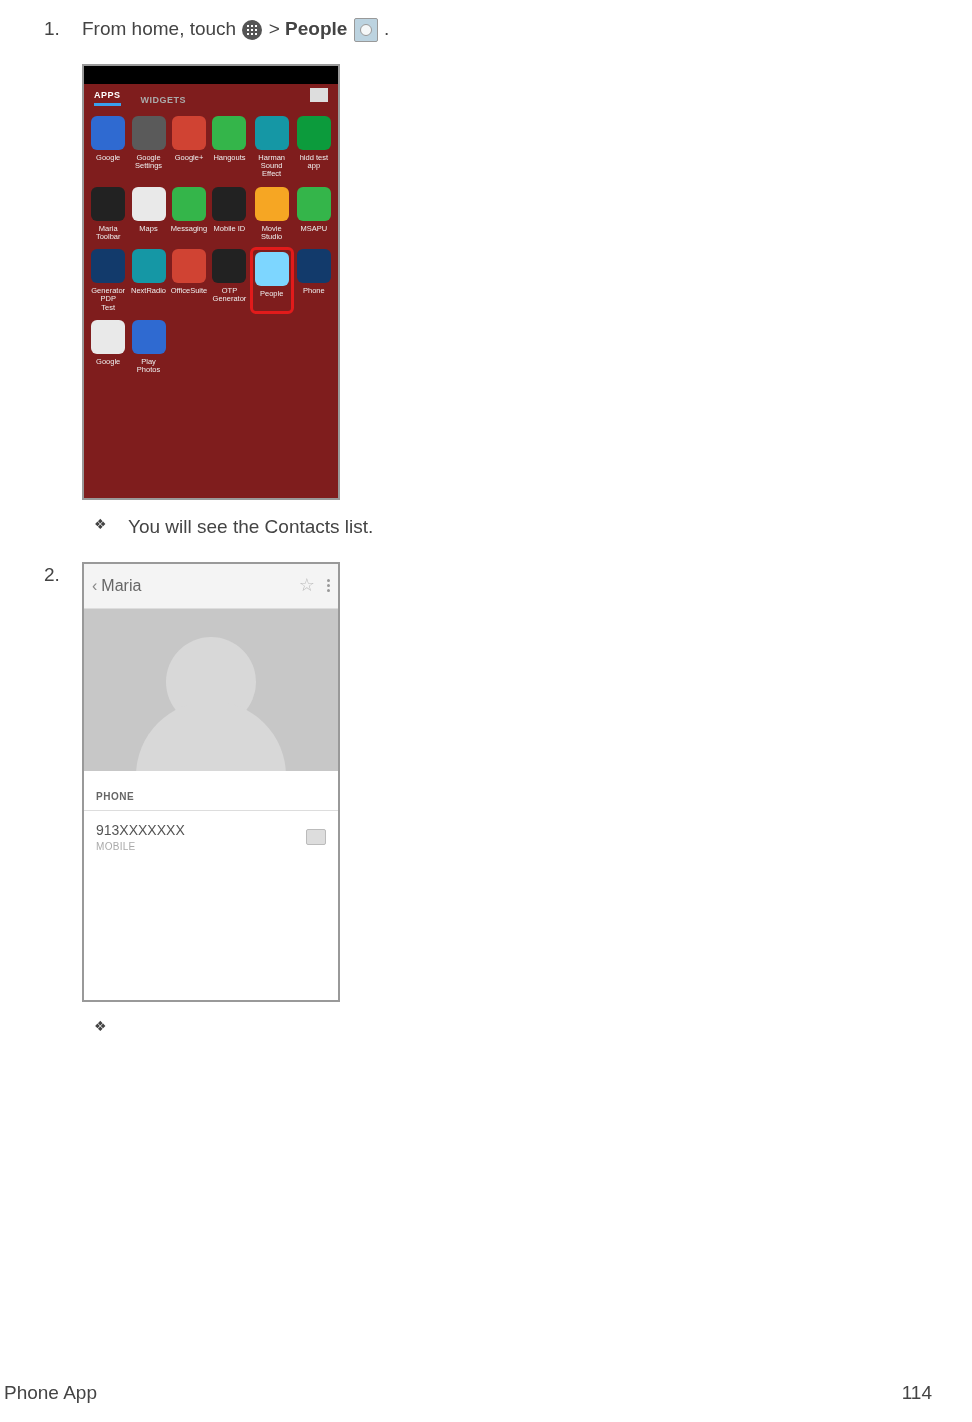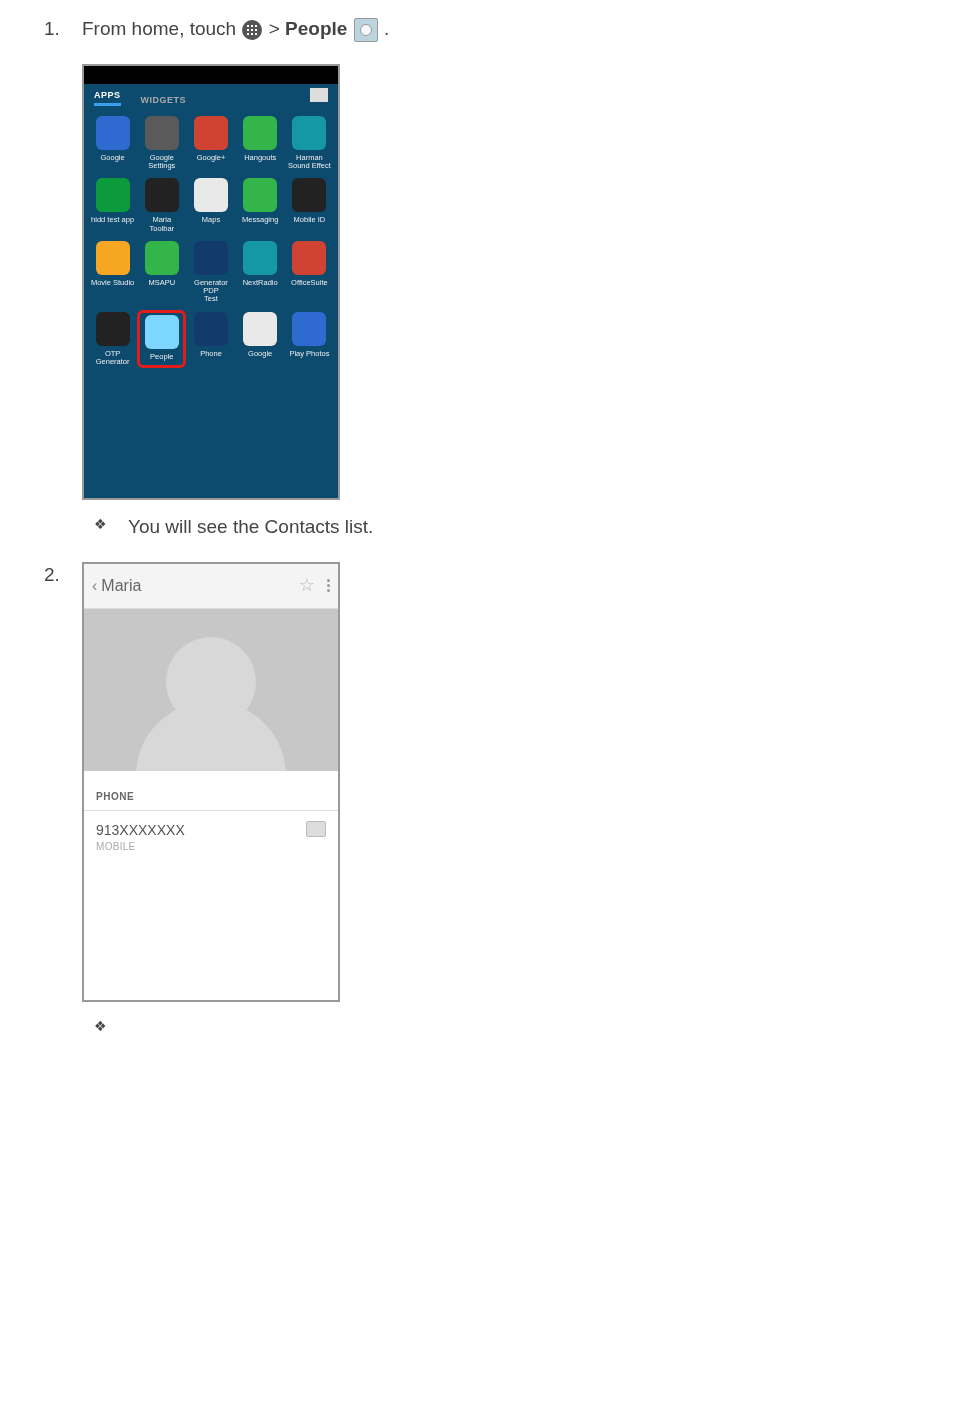--- a/index.html
+++ b/index.html
@@ -10,29 +10,29 @@
   ul.sub{list-style:none;padding:0;margin:14px 0 0 12px}
   ul.sub>li{position:relative;padding-left:34px;margin:10px 0}
   ul.sub>li>.bullet{position:absolute;left:0;top:1px;font-size:14px}
   .people-icon{display:inline-block;width:22px;height:22px;background:#bcd3e0;border:1px solid #999;border-radius:2px;position:relative;vertical-align:middle;margin:0 1px}
   .people-icon::after{content:"";position:absolute;left:5px;top:5px;width:10px;height:10px;border-radius:50%;background:#f5f7f8;border:1px solid #999}
   .apps-icon{display:inline-block;width:20px;height:20px;border-radius:50%;background:#555;vertical-align:middle;position:relative;margin:0 1px}
   .apps-icon::before{content:"";position:absolute;left:4px;top:4px;width:12px;height:12px;background:
      radial-gradient(circle,#fff 1px,transparent 1.5px) 0 0/4px 4px}
   .bold{font-weight:700}
   
-  .shot{border:2px solid #999;background:#0c4a6e;margin:22px 0 14px 0;box-sizing:border-box}
+  .shot{border:2px solid #999;background:#7f1d1d;margin:22px 0 14px 0;box-sizing:border-box}
   .shot1{width:258px;height:436px;margin-left:0;position:relative}
   .shot1 .top{height:18px;background:#000}
   .shot1 .tabs{display:flex;align-items:flex-end;height:22px;padding:0 10px;gap:20px}
   .shot1 .tabs span{color:#fff;font-size:9px;font-weight:700;letter-spacing:.5px}
   .shot1 .tabs .active{border-bottom:3px solid #39a0ed;padding-bottom:2px}
   .shot1 .tabs .other{color:#aaa}
   .shot1 .shop{position:absolute;right:10px;top:22px;width:18px;height:14px;background:#ddd}
-  .shot1 .grid{display:grid;grid-template-columns:repeat(5,1fr);gap:8px 4px;padding:10px 6px 6px 6px}
+  .shot1 .grid{display:grid;grid-template-columns:repeat(6,1fr);gap:8px 4px;padding:10px 6px 6px 6px}
   .shot1 .app{display:flex;flex-direction:column;align-items:center;gap:4px}
   .shot1 .app .ic{width:34px;height:34px;border-radius:6px}
   .shot1 .app .lbl{color:#eee;font-size:7.5px;text-align:center;line-height:1.1;white-space:pre-line}
   .hl{border:3px solid #e21b1b;border-radius:6px;padding:2px;margin:-2px}
   .blue{background:#2f6ad1}
   .grey{background:#5a5a5a}
   .red{background:#d04333}
   .green{background:#34b54a}
   .teal{background:#1597a5}
   .greenN{background:#0c9b3c}
@@ -48,21 +48,21 @@
   .s2-name{font-size:16px;color:#666;flex:1}
   .s2-star{font-size:18px;color:#bbb;margin-right:12px}
   .s2-menu{display:flex;flex-direction:column;gap:2px}
   .s2-menu i{display:block;width:3px;height:3px;background:#999;border-radius:50%}
   .s2-photo{height:162px;background:#c7c7c7;position:relative;overflow:hidden}
   .s2-photo::before{content:"";position:absolute;left:50%;top:28px;transform:translateX(-50%);width:90px;height:90px;border-radius:50%;background:#d8d8d8}
   .s2-photo::after{content:"";position:absolute;left:50%;top:92px;transform:translateX(-50%);width:150px;height:150px;border-radius:50%;background:#d8d8d8}
   .s2-section{padding:10px 12px 4px 12px;color:#666}
   .s2-label{font-size:10px;font-weight:700;letter-spacing:.5px}
   .s2-div{height:1px;background:#ddd}
-  .s2-row{padding:10px 12px;display:flex;}
+  .s2-row{padding:10px 12px;display:flex;align-items:center}
   .s2-row .c{flex:1}
   .s2-num{font-size:14px;color:#555}
   .s2-type{font-size:10px;color:#aaa;letter-spacing:.3px}
   .s2-msg{width:18px;height:14px;background:#ddd;border:1px solid #bbb;border-radius:2px}
   .footer{position:absolute;bottom:16px;left:4px;right:40px;display:flex;justify-content:space-between;font-size:19px;color:#444}
 </style>
 </head>
 <body>
 
 <div class="page">
@@ -215,14 +215,18 @@
 
       <ul class="sub">
         <li>
           <span class="bullet">❖</span>
         </li>
       </ul>
     </li>
 
   </ol>
 
+  <div class="footer">
+    <span>Phone App</span>
+    <span>114</span>
+  </div>
 
 </div>
 
 </body></html>

